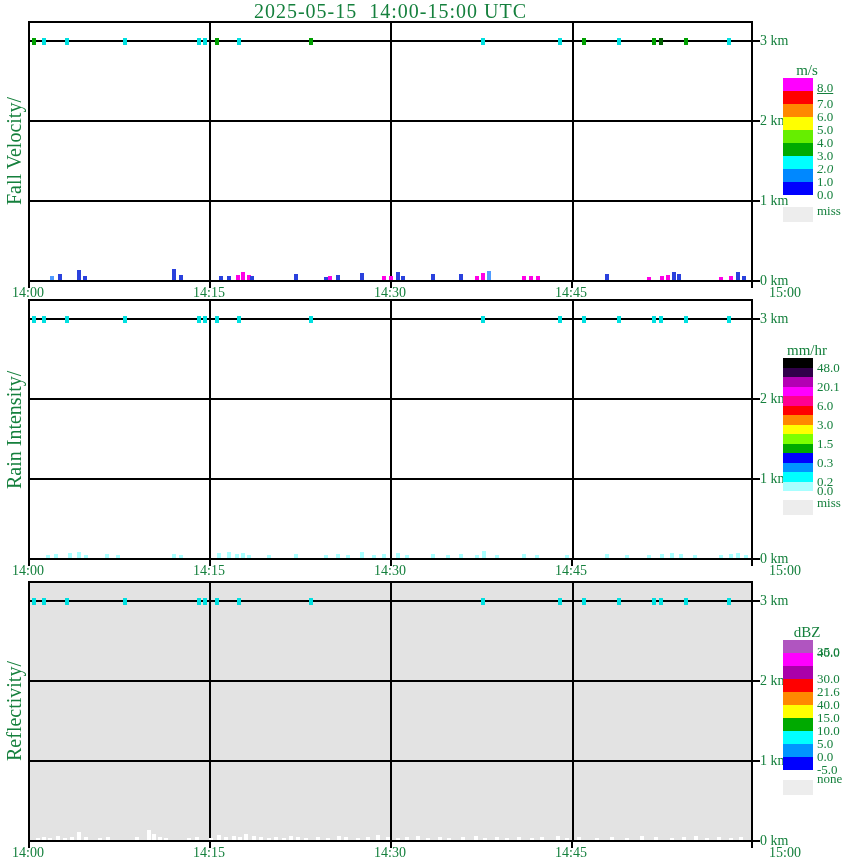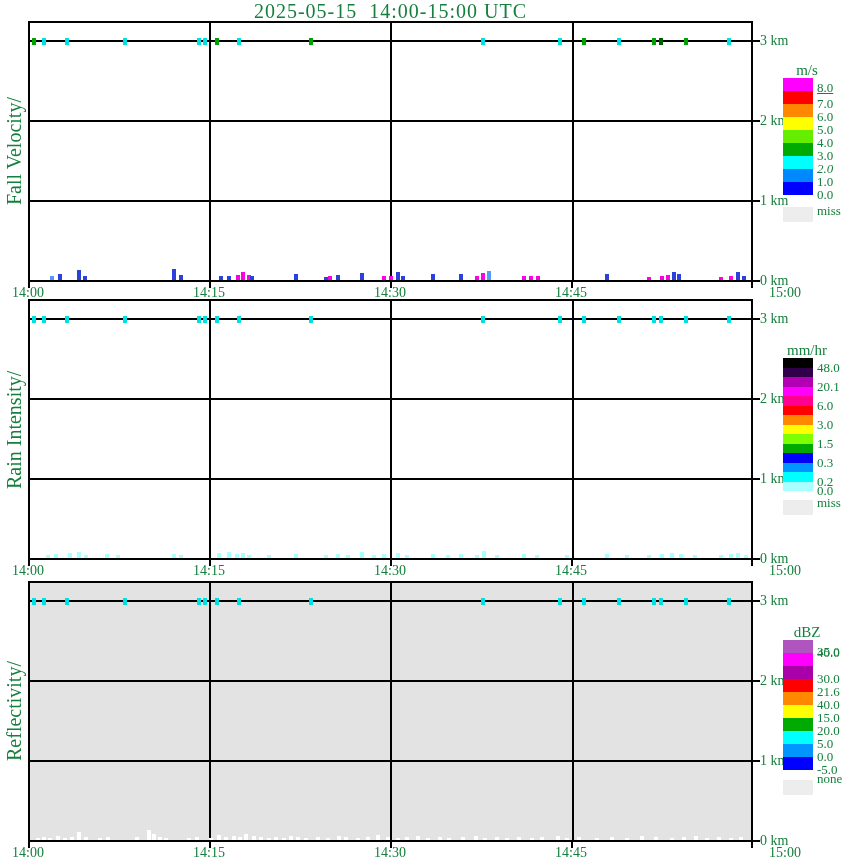--- a/index.html
+++ b/index.html
@@ -408,19 +408,19 @@
         <div class="lcell" style="height: 13px; background: rgb(0, 0, 255);"></div>
       </div>
     <div class="lmiss" style="top:154px;background:#ededed"></div>
     <span class="lmiss-label" style="top:146px">none</span>
   <span class="llabel" style="top: 20px;">40.0</span>
       <span class="llabel" style="top: 19px;">35.0</span>
       <span class="llabel" style="top: 46px;">30.0</span>
       <span class="llabel" style="top: 59px;">21.6</span>
       <span class="llabel" style="top: 72px;">40.0</span>
       <span class="llabel" style="top: 85px;">15.0</span>
-      <span class="llabel" style="top: 98px;">20.0</span>
+      <span class="llabel" style="top: 98px;">10.0</span>
       <span class="llabel" style="top: 111px;">5.0</span>
       <span class="llabel" style="top: 124px;">0.0</span>
       <span class="llabel" style="top: 137px;">-5.0</span>
     </div>
 
 </div>
 
 </body></html>

